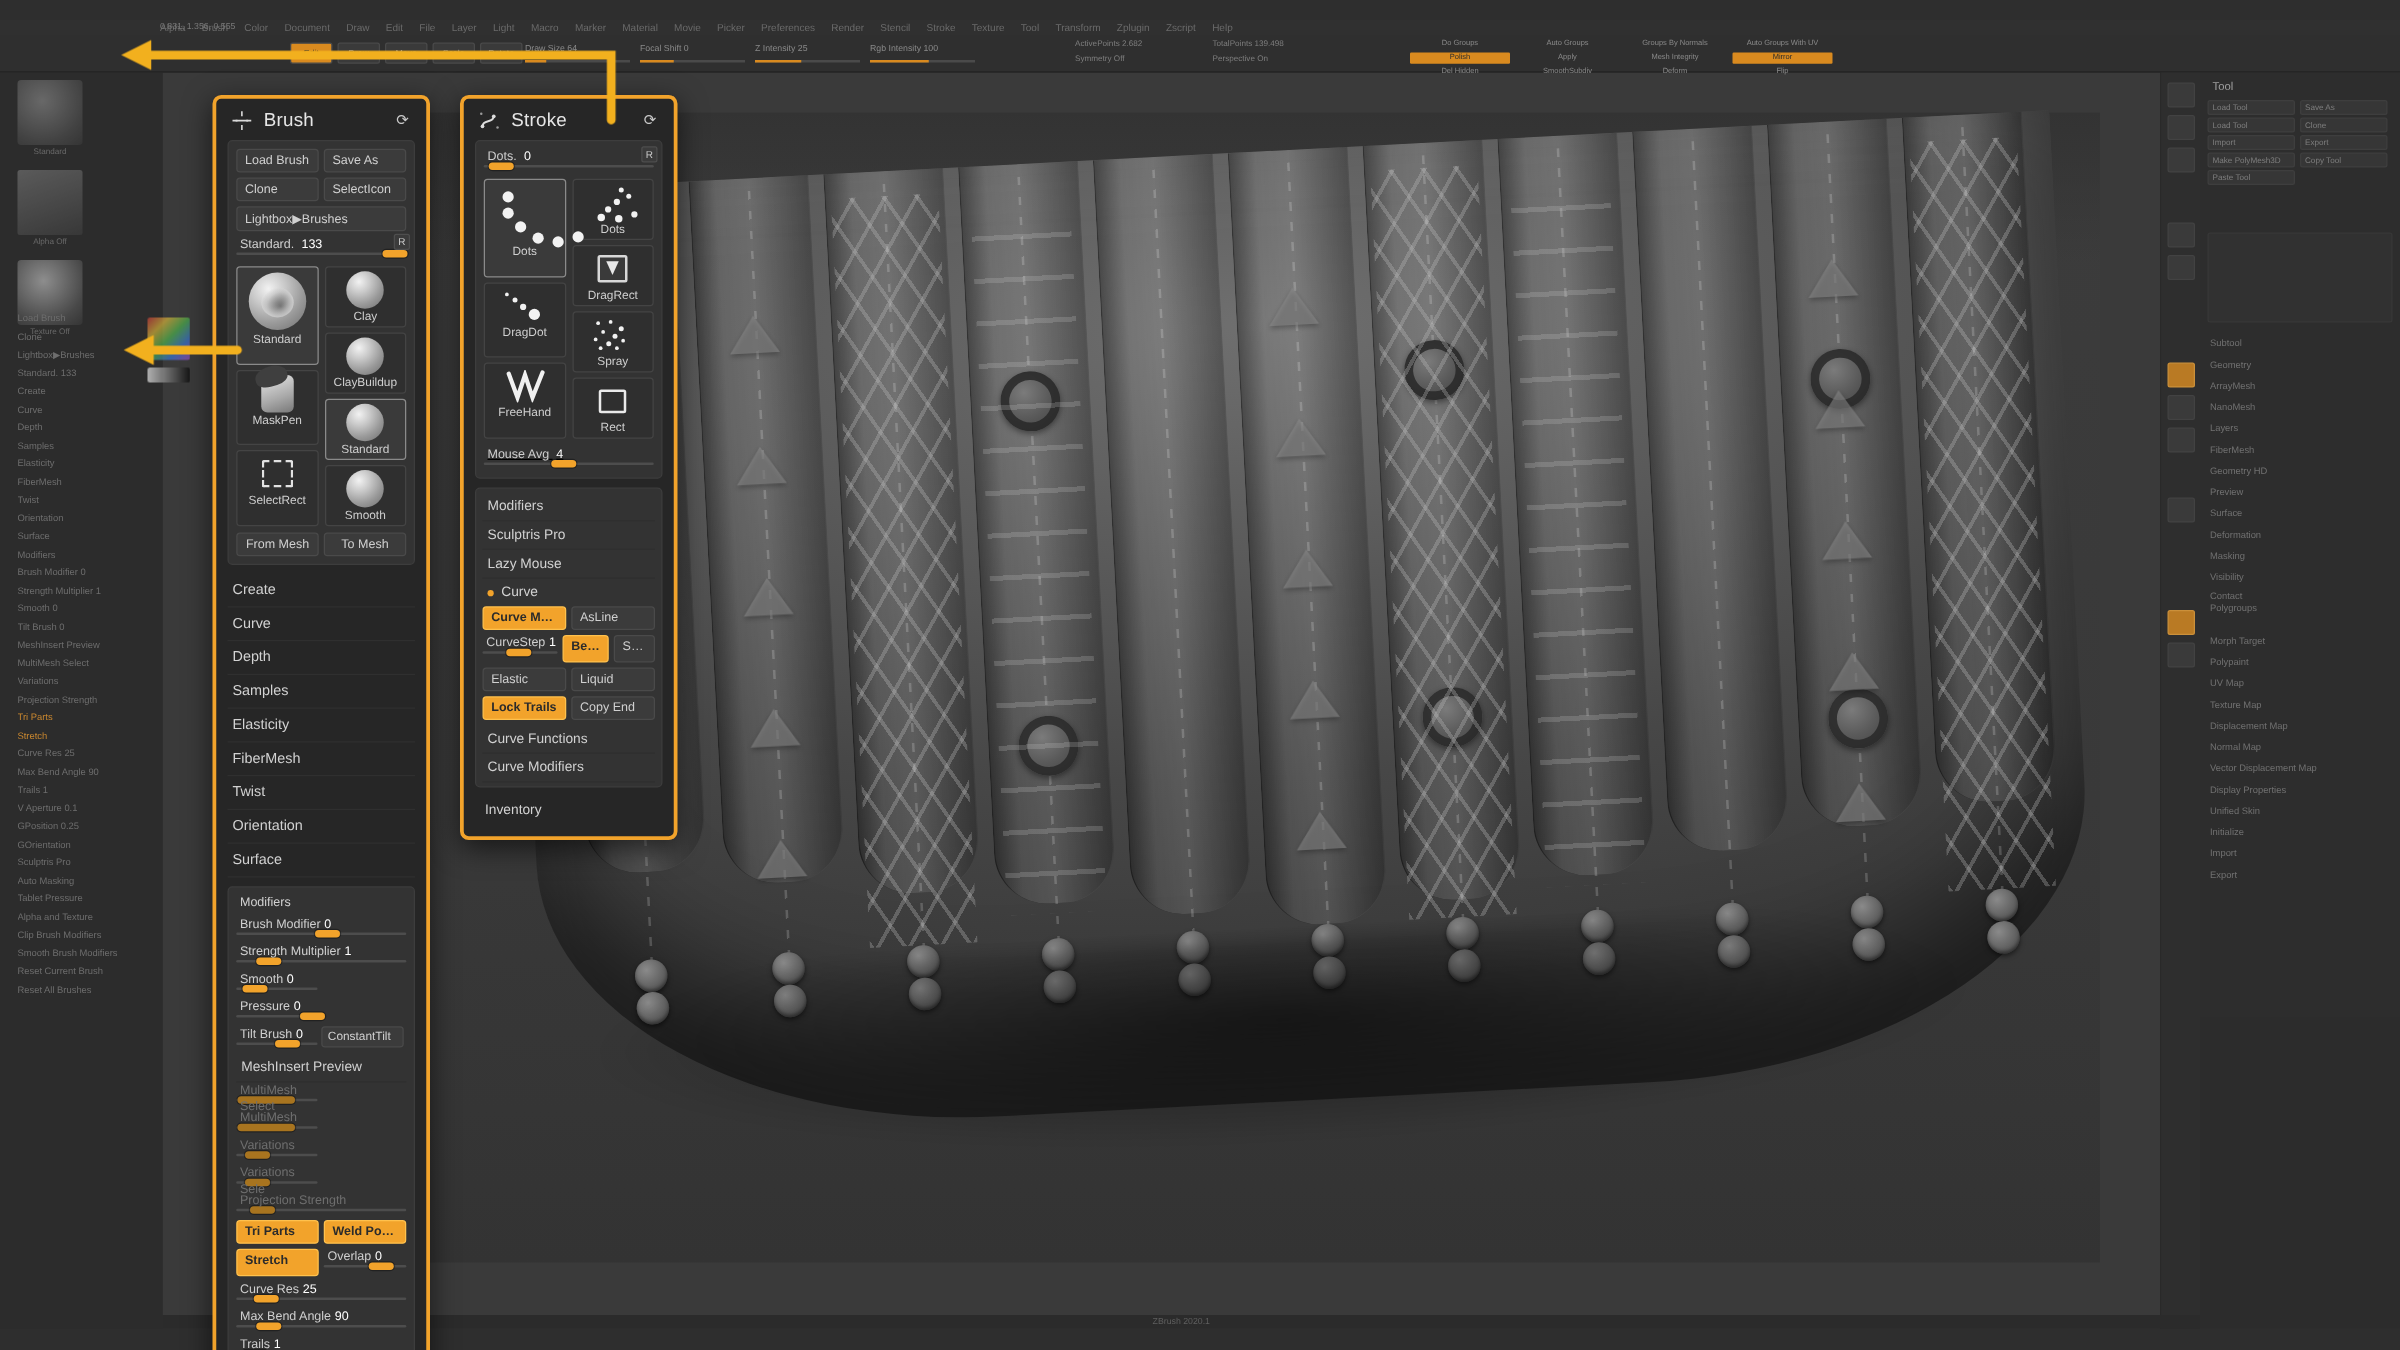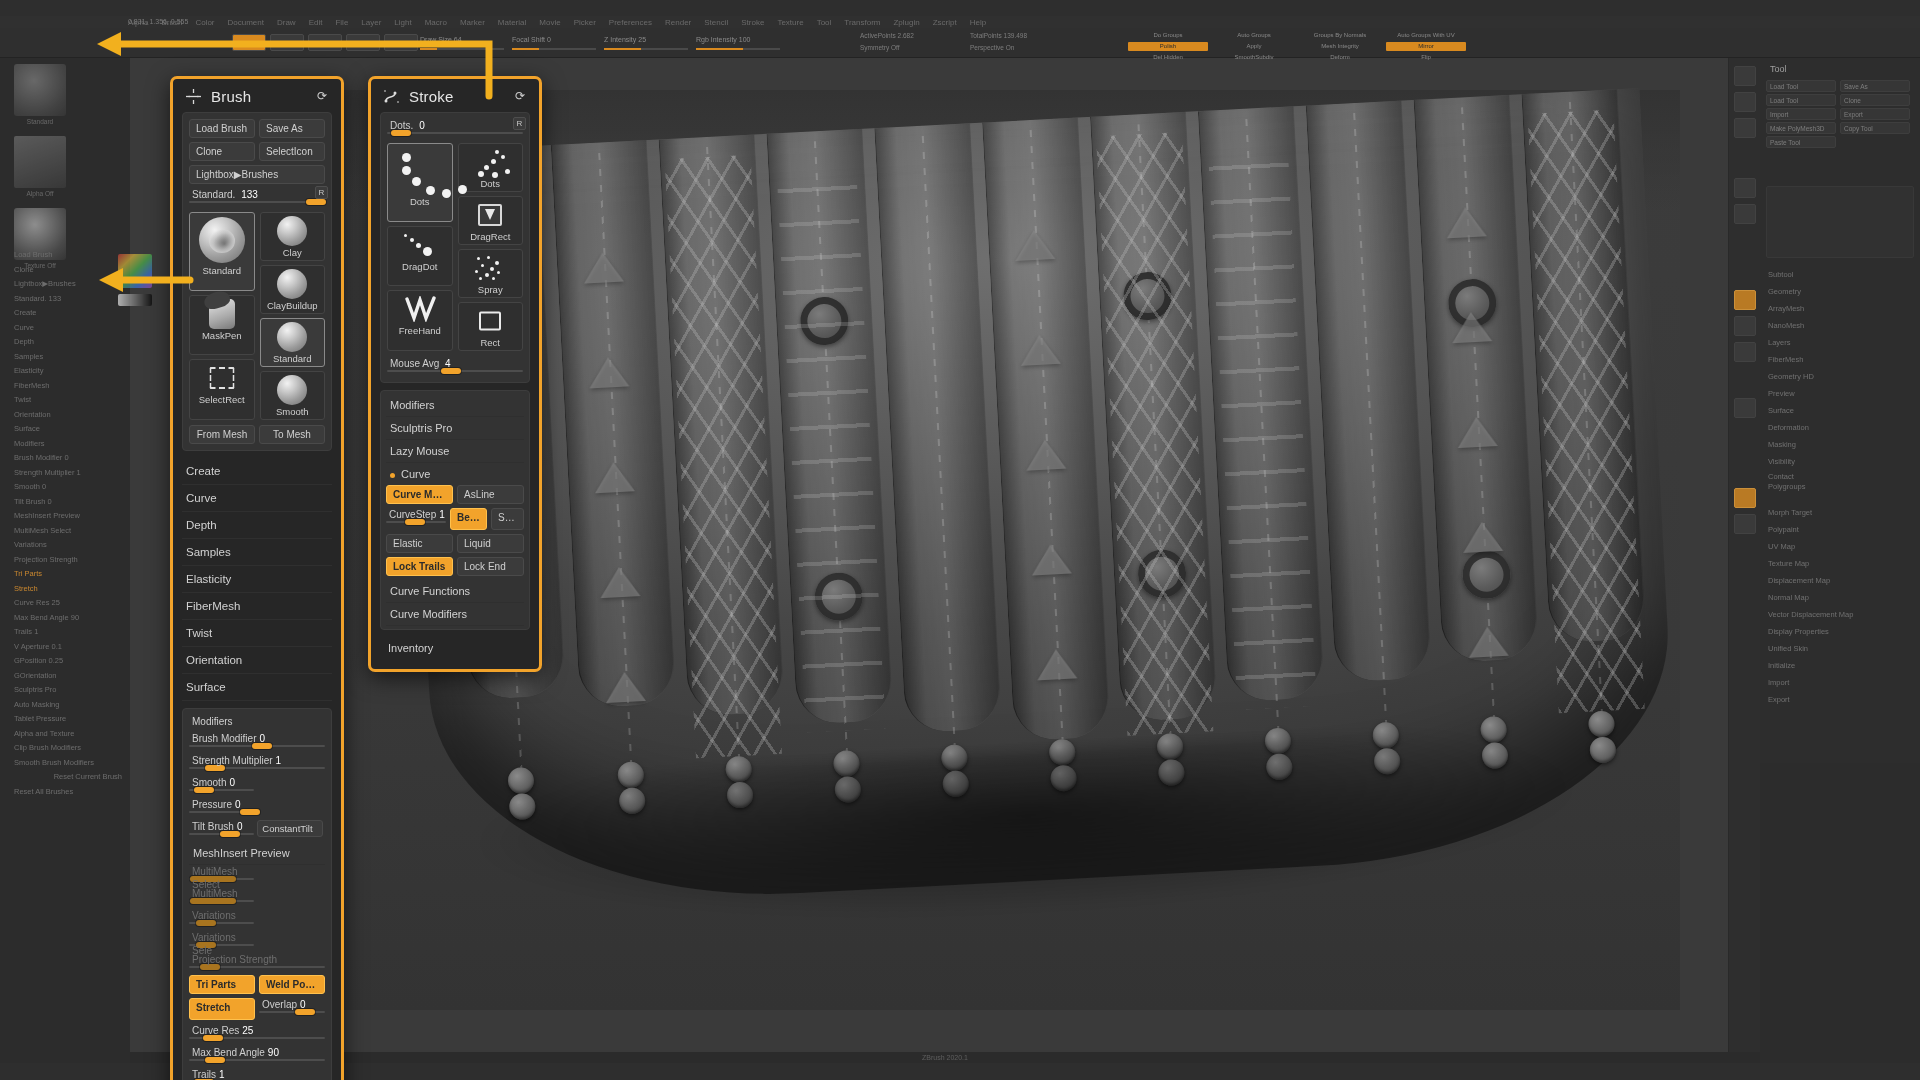--- a/index.html
+++ b/index.html
@@ -453,21 +453,21 @@
       <div style="white-space: nowrap; overflow: hidden;">Trails 1</div>
       <div style="white-space: nowrap; overflow: hidden;">V Aperture 0.1</div>
       <div style="white-space: nowrap; overflow: hidden;">GPosition 0.25</div>
       <div style="white-space: nowrap; overflow: hidden;">GOrientation</div>
       <div style="white-space: nowrap; overflow: hidden;">Sculptris Pro</div>
       <div style="white-space: nowrap; overflow: hidden;">Auto Masking</div>
       <div style="white-space: nowrap; overflow: hidden;">Tablet Pressure</div>
       <div style="white-space: nowrap; overflow: hidden;">Alpha and Texture</div>
       <div style="white-space: nowrap; overflow: hidden;">Clip Brush Modifiers</div>
       <div style="white-space: nowrap; overflow: hidden;">Smooth Brush Modifiers</div>
-      <div style="white-space: nowrap; overflow: hidden; text-align: right;">Reset Current Brush</div>
+      <div style="white-space: nowrap; overflow: hidden;">Reset Current Brush</div>
       <div style="white-space: nowrap; overflow: hidden;">Reset All Brushes</div>
     </div>
 
   <div class="rail">
     <div class="rail-btn" style="top:8px;"></div>
     <div class="rail-btn" style="top:34px;"></div>
     <div class="rail-btn" style="top:60px;"></div>
     <div class="rail-btn" style="top:120px;"></div>
     <div class="rail-btn" style="top:146px;"></div>
     <div class="rail-btn on" style="top:232px;"></div>
@@ -784,21 +784,21 @@
               </div>
               <div class="thumb small">
                 <div class="thumb-art">
                   <div class="rectglyph"></div>
                 </div>
                 <div class="thumb-lbl">Rect</div>
               </div>
             </div>
           </div>
 
-        <div class="slider" style="margin-top:6px; margin-bottom:2px;">
+        <div class="slider" style="margin-top:6px; margin-bottom:2px;text-decoration:underline;">
           <div class="lbl">
             <span>Mouse Avg</span>
             <b>4</b>
           </div>
           <div class="track"></div>
           <div class="knob" id="mouse-avg-knob" style="left: 40%;"></div>
         </div>
       </div>
 
       <div class="group" style="padding:3px 5px;">
@@ -823,21 +823,21 @@
               </div>
               <div class="btn on">Bend</div>
               <div class="btn">Snap</div>
             </div>
             <div style="display: grid; grid-template-columns: 1fr 1fr; gap: 4px; margin-bottom: 4px;">
               <div class="btn">Elastic</div>
               <div class="btn">Liquid</div>
             </div>
             <div style="display: grid; grid-template-columns: 1fr 1fr; gap: 4px; margin-bottom: 4px;">
               <div class="btn on">Lock Trails</div>
-              <div class="btn">Lock End</div>
+              <div class="btn">Copy End</div>
             </div>
           </div>
         <div id="curve-sections">
             <div class="menurow">Curve Functions</div>
             <div class="menurow">Curve Modifiers</div>
           </div>
       </div>
 
       <div class="menurow plain" style="padding-left:8px;">Inventory</div>
     </div>

